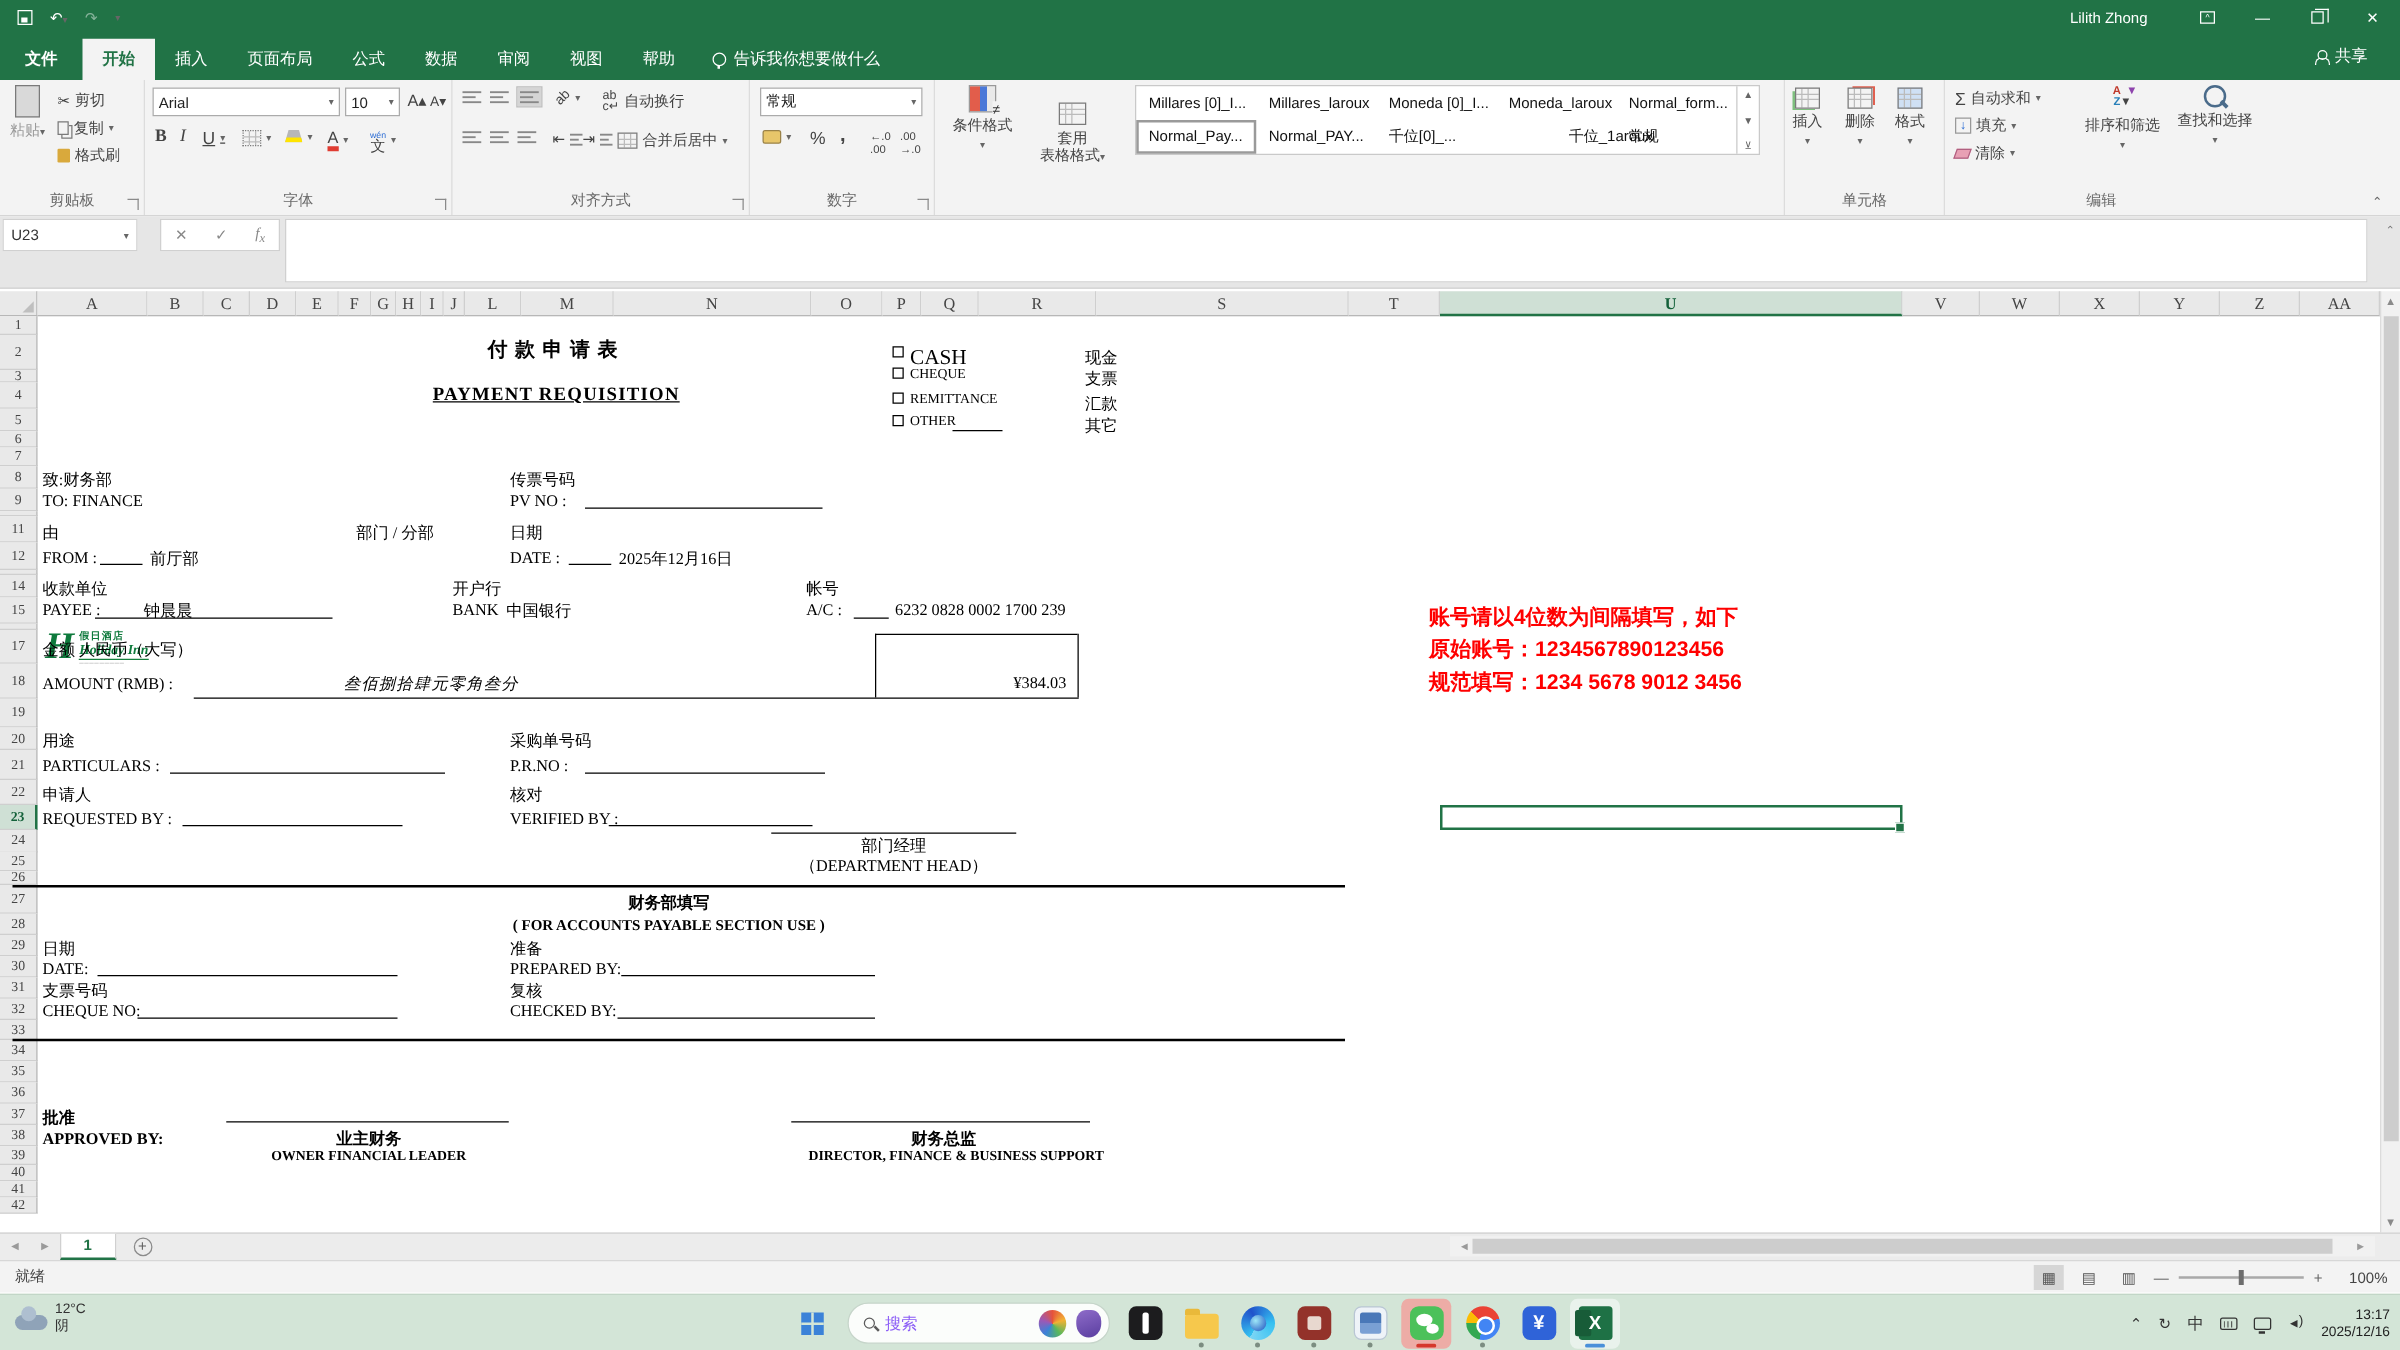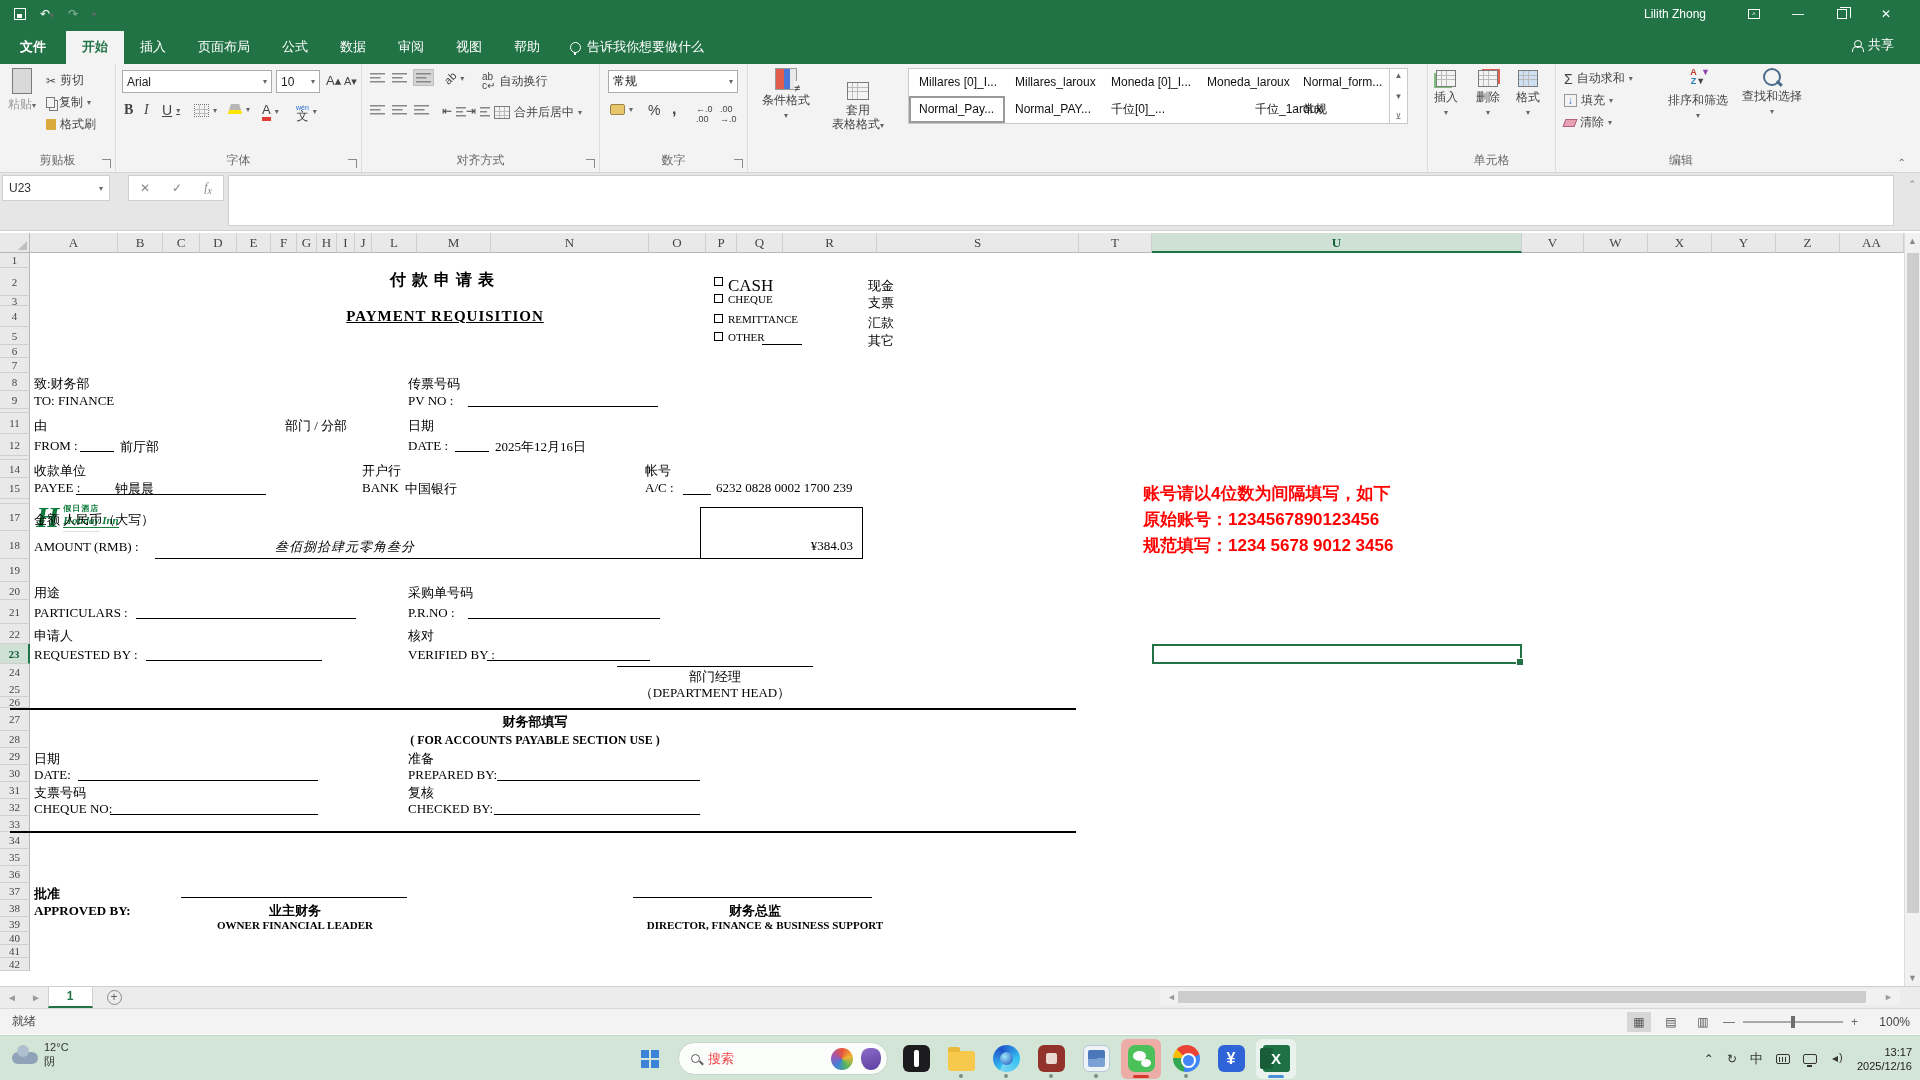--- a/index.html
+++ b/index.html
@@ -6,21 +6,21 @@
 html,body{width:1920px;height:1080px;overflow:hidden}
 body{font-family:"Liberation Sans",sans-serif;background:#fff;position:relative;font-size:12px;color:#333}
 .abs{position:absolute}
 
 #titlebar{left:0;top:0;width:1920px;height:28px;background:#217346;color:#fff;display:flex;align-items:center}
 .qat{display:flex;align-items:center;gap:14px;margin-left:14px}
 .qat .g{opacity:.45}
 .ic-save{width:12px;height:12px;border:1.5px solid #fff;position:relative;display:inline-block}
 .ic-save:after{content:"";position:absolute;left:2px;top:5px;width:5px;height:4px;background:#fff}
 #title-text{position:absolute;left:0;right:0;text-align:center;font-size:12px;pointer-events:none}
-.tb-right{position:absolute;right:12px;top:0;height:28px;display:flex;align-items:center}
+.tb-right{position:absolute;right:0;top:0;height:28px;display:flex;align-items:center}
 .tb-user{font-size:12px;margin-right:26px}
 .tb-btn{width:44px;height:28px;display:flex;align-items:center;justify-content:center;font-size:12px}
 .ic-restore{width:10px;height:10px;border:1px solid #fff;position:relative}
 .ic-restore:before{content:"";position:absolute;left:2px;top:-3px;width:10px;height:10px;border:1px solid #fff;border-bottom:none;border-left:none}
 .ic-ribdisp{width:12px;height:10px;border:1px solid #fff;text-align:center;font-size:7px;line-height:9px}
 
 #tabsrow{left:0;top:28px;width:1920px;height:36px;background:#217346;display:flex;align-items:flex-end}
 .rtab{color:#fff;font-size:13px;padding:7px 16px 8px;cursor:pointer}
 .rtab.file{padding:7px 20px 8px;font-weight:bold}
 .rtab.active{background:#f3f3f3;color:#217346;font-weight:bold}
@@ -116,21 +116,21 @@
 .tslot .dot{position:absolute;bottom:1px;left:50%;transform:translateX(-50%);width:4px;height:4px;border-radius:50%;background:#7c8d81}
 .tslot .bar{position:absolute;bottom:1px;left:50%;transform:translateX(-50%);width:16px;height:3px;border-radius:2px}
 .startic{width:18px;height:18px;background:
  conic-gradient(#3b82d8 0 25%,#3b82d8 0 50%,#3b82d8 0 75%,#3b82d8 0);position:relative}
 .startic:before{content:"";position:absolute;inset:0;background:
  linear-gradient(#d3e5d7,#d3e5d7) 8px 0/2px 100% no-repeat,
  linear-gradient(90deg,#d3e5d7,#d3e5d7) 0 8px/100% 2px no-repeat}
 #searchpill{width:210px;height:33px;background:#fbfdfb;border:1px solid #c6d5ca;border-radius:17px;display:flex;align-items:center;padding:0 6px 0 12px;gap:8px}
 .mag{width:9px;height:9px;border:1.5px solid #5a5a5a;border-radius:50%;position:relative}
 .mag:after{content:"";position:absolute;left:7px;top:7px;width:5px;height:1.5px;background:#5a5a5a;transform:rotate(45deg)}
-#searchpill .stext{color:#ef4444;font-size:13px;flex:1}
+#searchpill .stext{color:#8b5cf6;font-size:13px;flex:1}
 .hl1{width:22px;height:22px;border-radius:50%;background:conic-gradient(#e5533c,#f2b233,#59b85c,#3b82d8,#9b59b6,#e5533c)}
 .hl2{width:20px;height:22px;border-radius:40% 40% 50% 50%;background:linear-gradient(160deg,#8e6cc9,#5a3ea0)}
 .appic{width:27px;height:27px;border-radius:6px;position:relative}
 .folder{width:27px;height:20px;background:#f6c84c;border-radius:3px;position:relative;margin-top:5px}
 .folder:before{content:"";position:absolute;left:0;top:-4px;width:12px;height:5px;background:#e9b93a;border-radius:2px 2px 0 0}
 .edge{border-radius:50%;background:conic-gradient(from 210deg,#35c1f1,#2052cb,#35c1f1,#7bd5f5);}
 .edge:after{content:"";position:absolute;left:7px;top:7px;width:13px;height:13px;border-radius:50%;background:radial-gradient(circle at 35% 35%,#9ee7f8,#1b4dbf)}
 .appdark{background:#1c1c1e}
 .appdark:after{content:"";position:absolute;left:11px;top:5px;width:5px;height:17px;background:#fff;border-radius:2px}
 .appred{background:#93322a}

